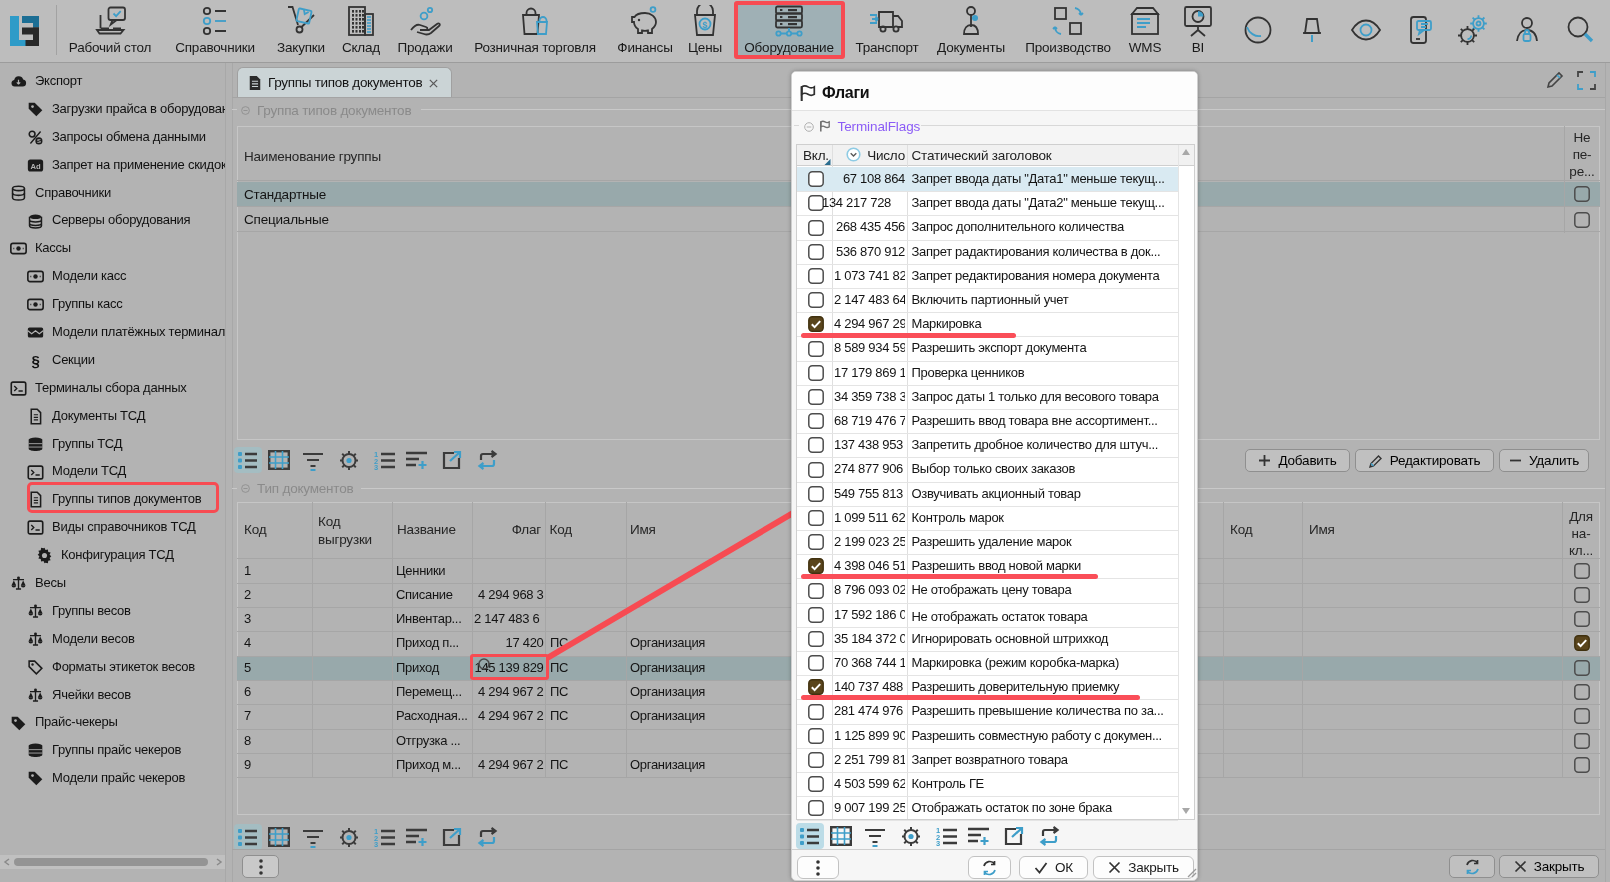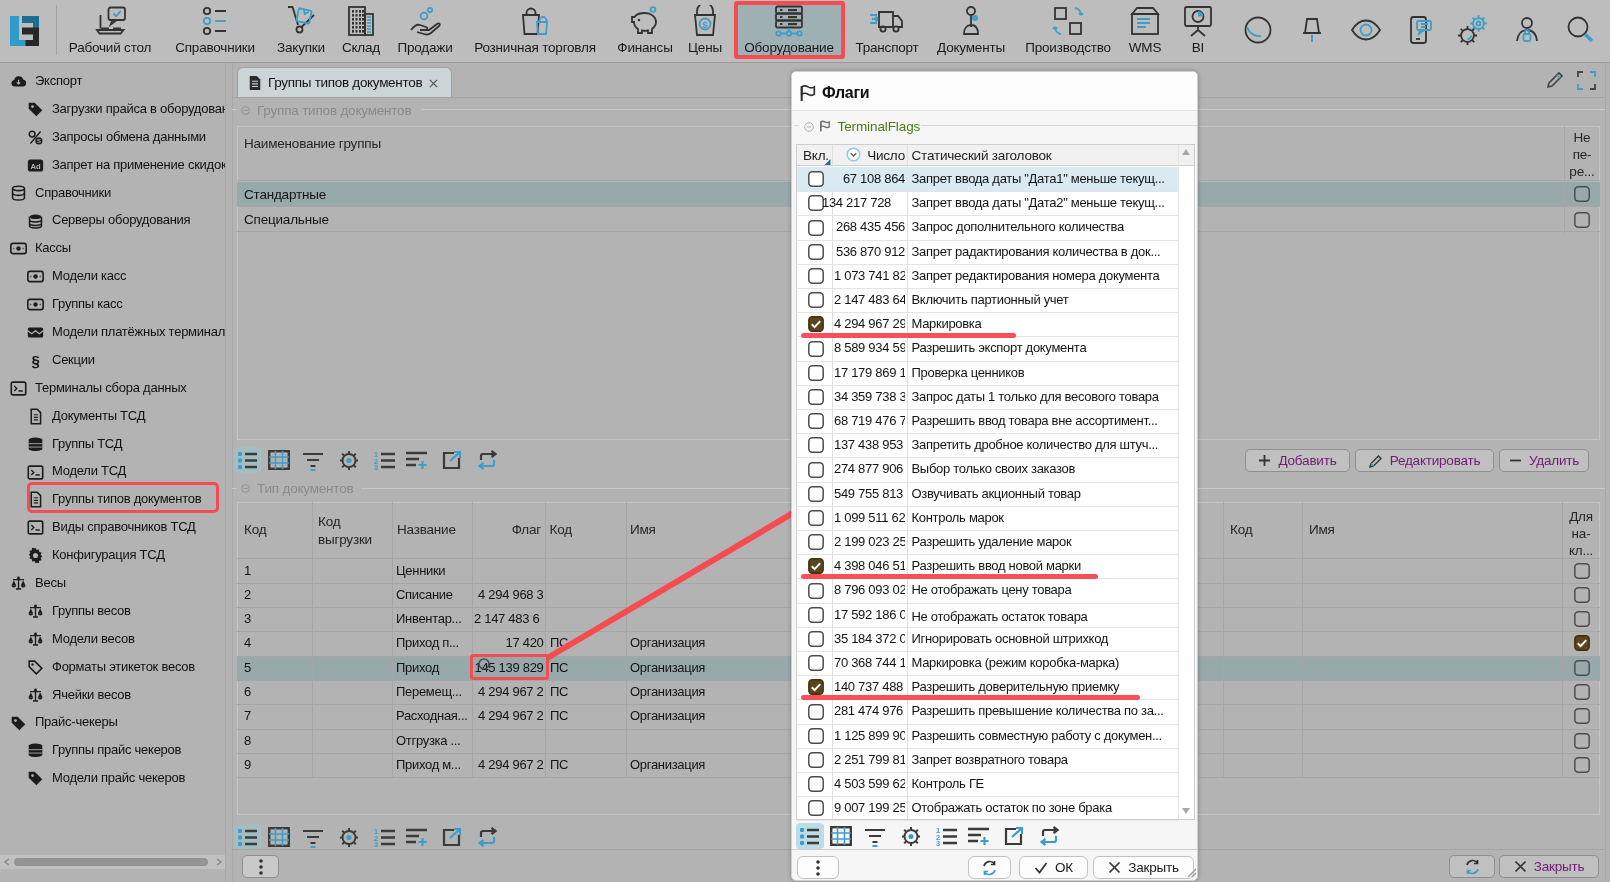--- a/index.html
+++ b/index.html
@@ -6,21 +6,21 @@
  font-family:"Liberation Sans",sans-serif;color:#141414;-webkit-font-smoothing:antialiased}
 .abs{position:absolute}
 .mi{position:absolute;top:0;height:61px;text-align:center}
 .mlbl{position:absolute;bottom:6px;left:50%;transform:translateX(-50%);font-size:13.5px;letter-spacing:-0.2px;white-space:nowrap;color:#1a1a1a}
 .mico{position:absolute;top:5px;left:50%;transform:translateX(-50%)}
 .ti{height:27.9px;line-height:27.9px;white-space:nowrap;overflow:hidden;font-size:13px;letter-spacing:-0.25px;color:#111}
 .ti svg{vertical-align:middle;margin-right:8px}
 .hdrtxt{font-size:13.5px;letter-spacing:-0.2px;color:#262626}
 .cell{position:absolute;font-size:13px;letter-spacing:-0.3px;white-space:nowrap;overflow:hidden;line-height:24.3px;height:24.3px}
 .btn{position:absolute;height:23px;box-sizing:border-box;background:#c0c0c0;border:1px solid #8f8f8f;border-radius:5px;
- font-size:13.5px;letter-spacing:-0.2px;color:#701a75;display:flex;align-items:center;justify-content:center;gap:7px}
+ font-size:13.5px;letter-spacing:-0.2px;color:#000000;display:flex;align-items:center;justify-content:center;gap:7px}
 .wbtn{position:absolute;height:23px;box-sizing:border-box;background:#fdfdfd;border:1px solid #c2c2c2;border-radius:6px;
  font-size:13.5px;letter-spacing:-0.2px;color:#1a1a1a;display:flex;align-items:center;justify-content:center;gap:7px}
 .redbox{position:absolute;border:4px solid #f74b52;border-radius:3px;box-sizing:border-box}
 
 </style></head><body>
 <div id="app">
 <div class="abs" style="left:0;top:0;width:1610px;height:63px;background:#bdbdbd;border-bottom:1px solid #9c9c9c;box-sizing:border-box"></div>
 <svg class="abs" style="left:10px;top:16px" width="29" height="30" viewBox="0 0 29 30">
       <rect x="0" y="0" width="9" height="30" fill="#2e9bc8"></rect>
       <rect x="0" y="24" width="16" height="6" fill="#2e9bc8"></rect>
@@ -358,21 +358,21 @@
             <path d="M5 7l3 3-3 3M10 13h5" stroke="#1c1c1c" stroke-width="1.6" fill="none" <="" svg=""></path>
           </svg><span>Модели ТСД</span></div>
 <div class="ti" style="padding-left:27px"><svg width="17" height="17" viewBox="0 0 20 20">
             <path d="M5 1.5h7l4 4v13H5z" fill="none" stroke="#1c1c1c" stroke-width="1.8"></path>
             <path d="M8 8h5M8 11h5M8 14h5" stroke="#1c1c1c" stroke-width="1.3" <="" svg=""></path>
           </svg><span>Группы типов документов</span></div>
 <div class="ti" style="padding-left:27px"><svg width="17" height="17" viewBox="0 0 20 20">
             <rect x="1.5" y="2.5" width="17" height="15" rx="2" fill="none" stroke="#1c1c1c" stroke-width="1.9"></rect>
             <path d="M5 7l3 3-3 3M10 13h5" stroke="#1c1c1c" stroke-width="1.6" fill="none" <="" svg=""></path>
           </svg><span>Виды справочников ТСД</span></div>
-<div class="ti" style="padding-left:27px"><svg width="17" height="17" viewBox="0 0 20 20">
+<div class="ti" style="padding-left:36px"><svg width="17" height="17" viewBox="0 0 20 20">
             <path d="M10 1l1.2 2.6 2.8-.6 .4 2.8 2.8 .6-1.2 2.6 2 2-2 2 1.2 2.6-2.8 .6-.4 2.8-2.8-.6L10 19l-1.2-2.6-2.8 .6-.4-2.8-2.8-.6 1.2-2.6-2-2 2-2L2.8 4.4l2.8-.6 .4-2.8 2.8 .6z" fill="#1c1c1c"></path>
             <circle cx="10" cy="10" r="3" fill="#b3b3b3" <="" svg=""></circle>
           </svg><span>Конфигурация ТСД</span></div>
 <div class="ti" style="padding-left:10px"><svg width="17" height="17" viewBox="0 0 20 20">
             <path d="M10 3v13M7 16.5h6M3.5 5.5h13" stroke="#1c1c1c" stroke-width="1.6" fill="none"></path>
             <path d="M4.5 6.5L1.8 12h5.4zM15.5 6.5L12.8 12h5.4z" fill="#1c1c1c"></path>
             <path d="M1.8 12a2.7 2.7 0 0 0 5.4 0zM12.8 12a2.7 2.7 0 0 0 5.4 0z" fill="#1c1c1c"></path>
             <circle cx="10" cy="3.5" r="1.7" fill="#1c1c1c" <="" svg=""></circle>
           </svg><span>Весы</span></div>
 <div class="ti" style="padding-left:27px"><svg width="17" height="17" viewBox="0 0 20 20">
@@ -452,21 +452,21 @@
       <circle cx="6.5" cy="6.5" r="5.6" fill="none" stroke="#8f8f8f" stroke-width="1.3"></circle>
       <path d="M3.5 6.5h6" stroke="#8f8f8f" stroke-width="1.3"></path>
     </svg>
 <div class="abs" style="left:257px;top:102px;font-size:13.5px;letter-spacing:-0.2px;color:#8a8a8a;line-height:18px">Группа типов документов</div>
 <div class="abs" style="left:237px;top:126px;width:1363px;height:314px;border:1px solid #c6c6c6;box-sizing:border-box"></div>
 <div class="abs" style="left:237px;top:180px;width:1363px;height:1px;background:#a6a6a6"></div>
 <div class="abs" style="left:237px;top:182px;width:1363px;height:24.3px;background:#98a9ab"></div>
 <div class="abs" style="left:237px;top:230.6px;width:1363px;height:1px;background:#a6a6a6"></div>
 <div class="abs" style="left:237px;top:206.3px;width:1363px;height:1px;background:#a6a6a6"></div>
 <div class="abs" style="left:1564px;top:126px;width:1px;height:107px;background:#a6a6a6"></div>
-<div class="abs hdrtxt" style="left:244px;top:136px">Наименование группы</div>
+<div class="abs hdrtxt" style="left:244px;top:149px">Наименование группы</div>
 <div class="abs hdrtxt" style="left:1564px;top:129px;width:36px;text-align:center;line-height:17px">Не<br>пе-<br>ре...</div>
 <div class="abs" style="left:244px;top:187px;font-size:13.5px;letter-spacing:-0.2px">Стандартные</div>
 <div class="abs" style="left:244px;top:211.5px;font-size:13.5px;letter-spacing:-0.2px">Специальные</div>
 <svg class="abs" style="left:1574px;top:186px" width="16" height="16" viewBox="0 0 16 16">
       <rect x="0.8" y="0.8" width="14.4" height="14.4" rx="3.5" fill="none" stroke="#4d4d4d" stroke-width="1.5"></rect>
     </svg>
 <svg class="abs" style="left:1574px;top:211.5px" width="16" height="16" viewBox="0 0 16 16">
       <rect x="0.8" y="0.8" width="14.4" height="14.4" rx="3.5" fill="none" stroke="#4d4d4d" stroke-width="1.5"></rect>
     </svg>
 <div class="abs" style="left:234px;top:447px;width:28px;height:26px;background:#a4bdc2;border-radius:4px;"></div>
@@ -750,21 +750,21 @@
 <div class="abs" style="left:2px;top:52.5px;width:403px;height:1px;background:#d8d8d8"></div>
 <div class="abs" style="left:7px;top:44px;width:122px;height:17px;background:#f6f6f6"></div>
 <svg class="abs" style="left:12px;top:49.5px" width="10" height="10" viewBox="0 0 13 13">
         <circle cx="6.5" cy="6.5" r="5.6" fill="none" stroke="#b0b0b0" stroke-width="1.3"></circle>
         <path d="M3.5 6.5h6" stroke="#b0b0b0" stroke-width="1.3"></path>
       </svg>
 <svg class="abs" style="left:26.5px;top:48px" width="12" height="12" viewBox="0 0 20 20">
         <path d="M3 19V2.5" stroke="#707070" stroke-width="2.6" fill="none"></path>
         <path d="M3 3.2c2.5-1.6 4.5-1.6 7 0s4.5 1.6 7 0v8.2c-2.5 1.6-4.5 1.6-7 0s-4.5-1.6-7 0z" fill="none" stroke="#707070" stroke-width="2.2"></path>
       </svg>
-<div class="abs" style="left:45.5px;top:47px;font-size:13.5px;color:#4d7c0f;letter-spacing:-0.1px">TerminalFlags</div>
+<div class="abs" style="left:45.5px;top:47px;font-size:13.5px;color:#8b5cf6;letter-spacing:-0.1px">TerminalFlags</div>
 <div class="abs" style="left:4px;top:72px;width:399px;height:676px;background:#fff;border:1px solid #cfcfcf;box-sizing:border-box"></div>
 <div class="abs" style="left:5px;top:73px;width:397px;height:20px;background:#f1f1f1;border-bottom:1px solid #cfcfcf;box-sizing:content-box"></div>
 <div class="abs" style="left:11px;top:75.5px;font-size:13.5px;letter-spacing:-0.2px;color:#222">Вкл.</div>
 <svg class="abs" style="left:32px;top:86.5px" width="6.5" height="6.5" viewBox="0 0 8 8">
         <path d="M8 0v8H0z" fill="#2a6d8f"></path>
       </svg>
 <svg class="abs" style="left:54px;top:75px" width="15" height="15" viewBox="0 0 15 15">
         <circle cx="7.5" cy="7.5" r="6.3" fill="#fff" stroke="#8ecbe4" stroke-width="1.6"></circle>
         <path d="M4.7 6.2l2.8 2.8 2.8-2.8" fill="none" stroke="#5a5a5a" stroke-width="1.4"></path>
       </svg>

